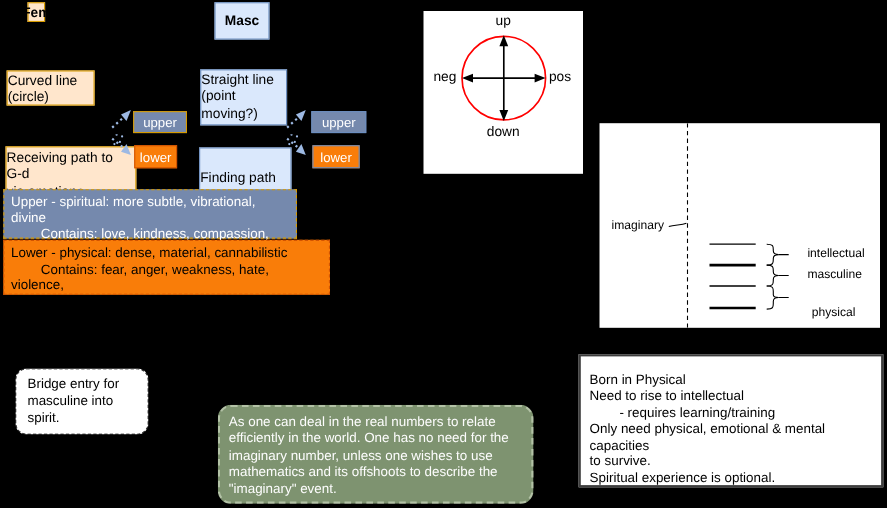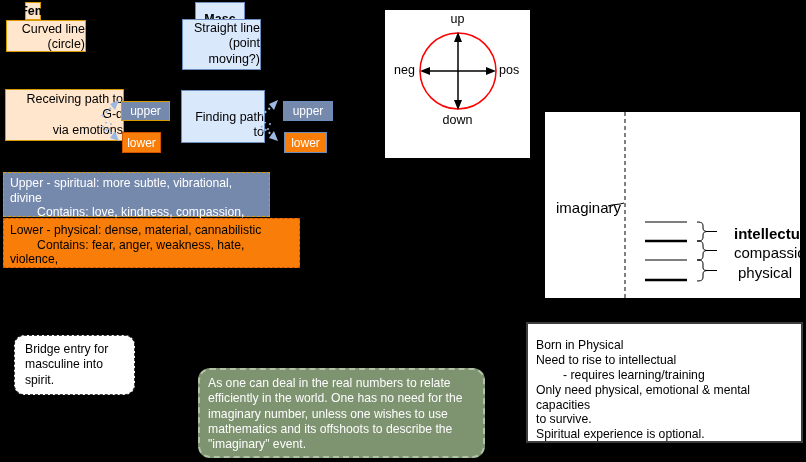--- a/index.html
+++ b/index.html
@@ -3,21 +3,21 @@
 <meta charset="utf-8">
 <style>
   html,body{margin:0;padding:0;background:#000;}
   .canvas{
     position:relative;width:806px;height:462px;background:#000;overflow:hidden;
     font-family:"Liberation Sans",sans-serif;color:#000;
   }
   .abs{position:absolute;box-sizing:border-box;}
   .txt{font-size:12.5px;line-height:1.22;}
   .pre{white-space:pre-wrap;}
-  .ctr{text-align:right;white-space:pre-wrap;}
+  .ctr{text-align:left;white-space:pre-wrap;margin-top:44px;}
 
   
   .tag{font-weight:bold;font-size:12.5px;display:flex;align-items:center;justify-content:center;}
   .fem-tag{left:25px;top:2px;width:16px;height:18px;background:#ffe6cc;border:1.5px solid #d79b00;}
   .masc-tag{left:195px;top:2px;width:50px;height:34px;background:#dae8fc;border:1.5px solid #6c8ebf;}
 
   
   .peach{background:#ffe6cc;border:1.5px solid #d79b00;}
   .ltblue{background:#dae8fc;border:1.5px solid #6c8ebf;}
   .curved-box{left:6px;top:20px;width:80px;height:32px;padding-top:1px;}
@@ -43,25 +43,25 @@
   
   .compass{left:385px;top:10px;width:145px;height:148px;background:#fff;}
   .compass .lbl{position:absolute;font-size:12.5px;}
   .lbl-up{left:0;right:0;top:2px;text-align:center;}
   .lbl-down{left:0;right:0;top:103px;text-align:center;}
   .lbl-neg{left:9px;top:53px;}
   .lbl-pos{left:114px;top:53px;}
 
   
   .impanel{left:545px;top:112px;width:255px;height:186px;background:#fff;}
-  .impanel .lbl{position:absolute;font-size:15px;}
+  .impanel .lbl{position:absolute;font-size:11px;}
   .im-label{left:11px;top:87px;}
-  .lvl-0{left:189px;top:113px;font-weight:bold;}
+  .lvl-0{left:189px;top:113px;}
   .lvl-1{left:189px;top:132px;}
-  .lvl-2{left:193px;top:152px;}
+  .lvl-2{left:193px;top:166px;}
 
   
   .bridge{left:14px;top:323px;width:121px;height:60px;background:#fff;border:1.5px dashed #3a3a3a;
     border-radius:10px;padding:6px 10px;font-size:12.2px;line-height:1.25;margin-top:12px;}
   .green-note{left:198px;top:368px;width:287px;height:90px;background:#7e9370;color:#fdfdfd;
     border:2px dashed #b3c2a6;border-radius:12px;padding:6px 8px;font-size:12.2px;line-height:1.25;}
   .born-note{left:526px;top:322px;width:277px;height:121px;background:#fff;color:#000;
     border:2px solid #3d3d3d;padding:14px 8px;font-size:12.2px;line-height:1.22;}
 
   .sketch{position:absolute;width:26px;height:24px;}
@@ -159,21 +159,21 @@
         <path d="M152,110 C158,110 158,112 158,115 L158,116 C158,119 160,119.5 163,119.5 C160,119.5 158,120 158,123 L158,124 C158,127 158,129 152,129"></path>
         <line x1="163" y1="119.5" x2="172" y2="119.5"></line>
         <path d="M152,129 C158,129 158,131 158,134 L158,135 C158,138 160,138.5 163,138.5 C160,138.5 158,139 158,142 L158,143 C158,146 158,148 152,148"></path>
         <line x1="163" y1="138.5" x2="172" y2="138.5"></line>
         <path d="M152,148 C158,148 158,150 158,153 L158,156 C158,158 160,158.5 163,158.5 C160,158.5 158,159 158,162 L158,164 C158,167 158,169 152,169"></path>
         <line x1="163" y1="158.5" x2="172" y2="158.5"></line>
       </g>
     </svg>
     <span class="lbl im-label">imaginary</span>
     <span class="lbl lvl-0">intellectual</span>
-    <span class="lbl lvl-1">compassion</span>
+    <span class="lbl lvl-1">masculine</span>
     <span class="lbl lvl-2">physical</span>
   </div>
 
   <div class="abs pre bridge">Bridge entry for
 masculine into
 spirit.</div>
   <div class="abs pre green-note">As one can deal in the real numbers to relate
 efficiently in the world. One has no need for the
 imaginary number, unless one wishes to use
 mathematics and its offshoots to describe the

